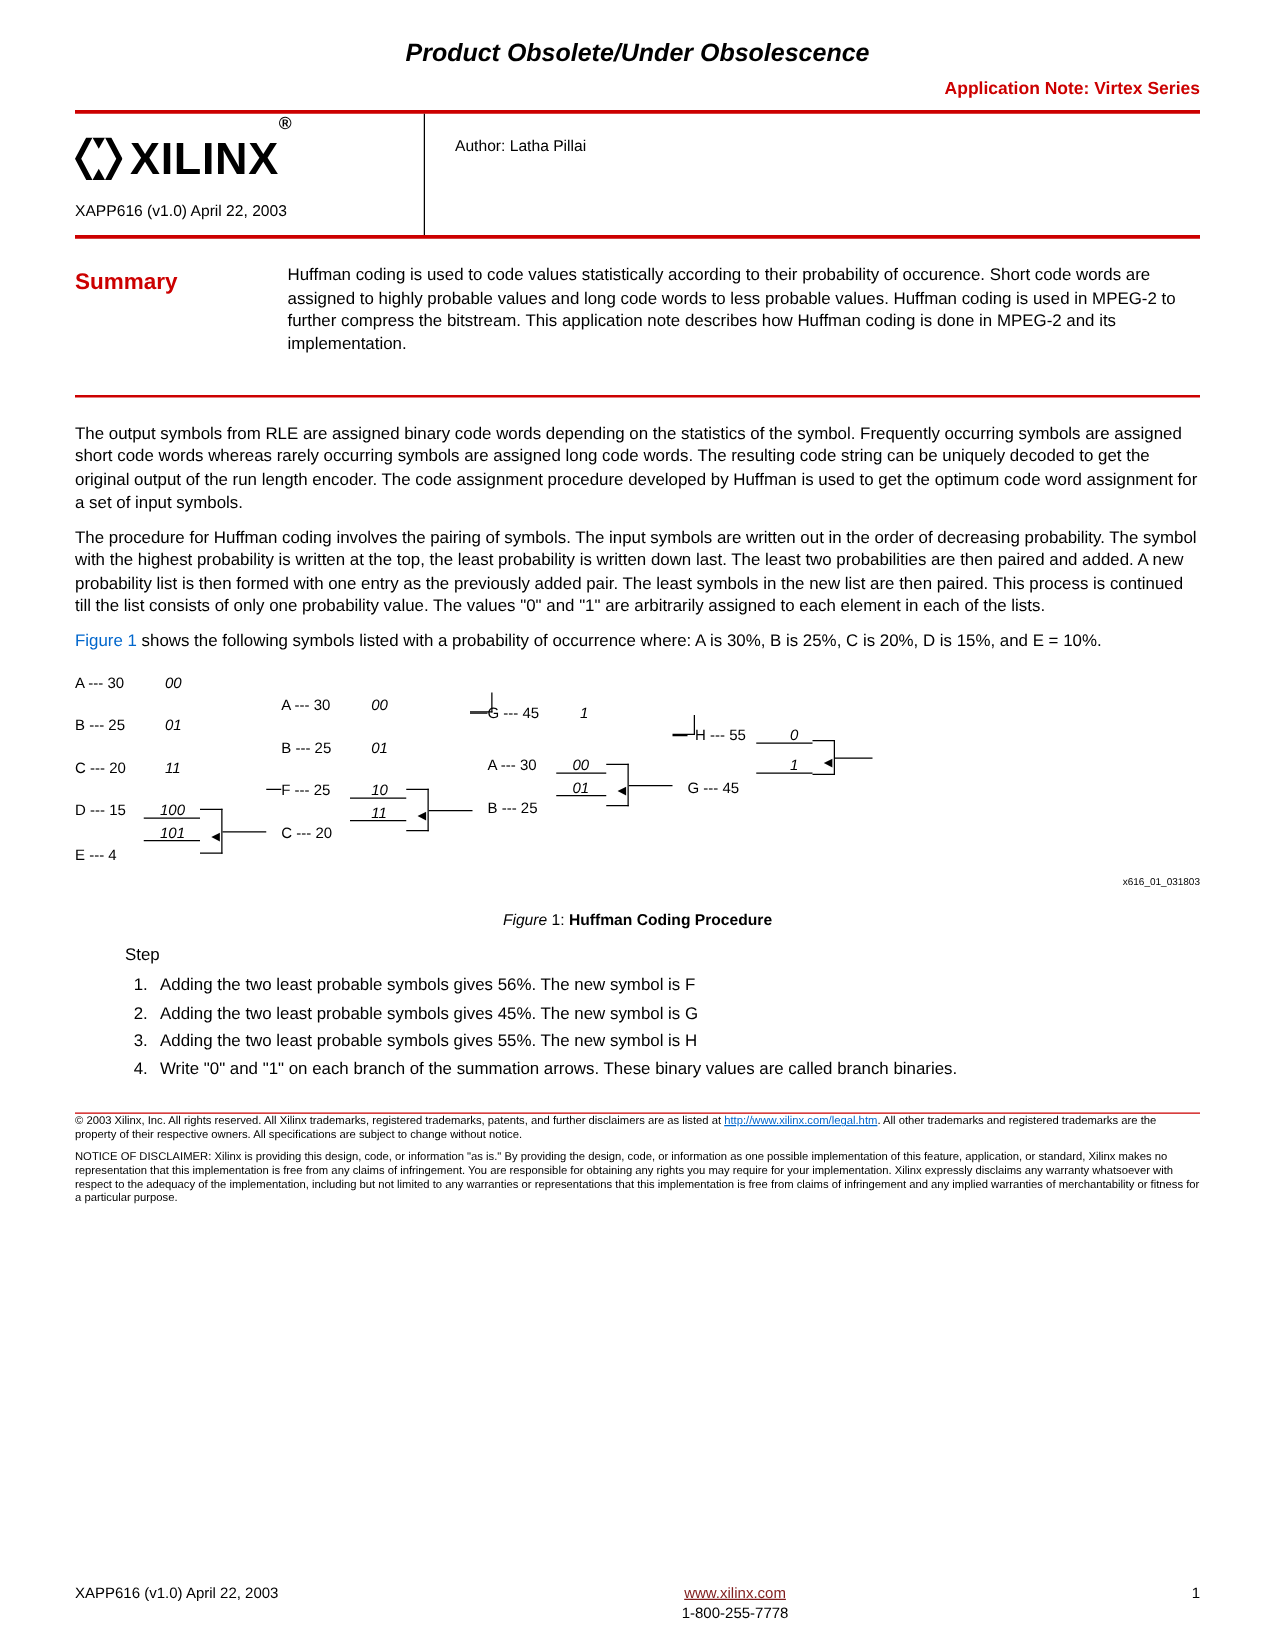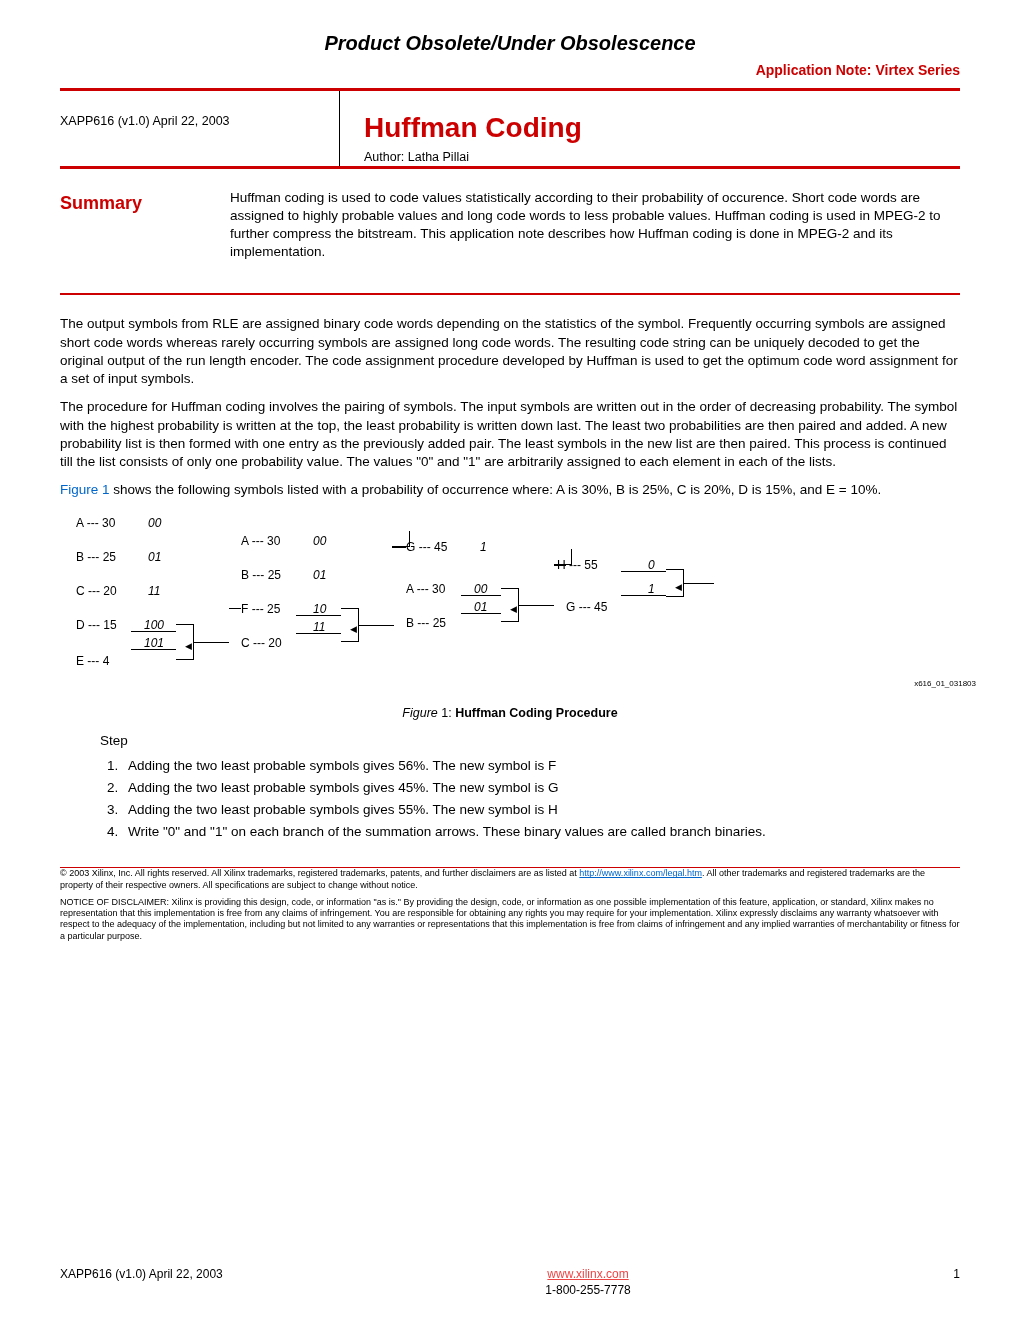--- a/index.html
+++ b/index.html
@@ -103,21 +103,21 @@
     flex: 1;
   }
   .section-body p {
     margin-bottom: 10px;
     text-align: left;
   }
   .fig-ref {
     color: #0066cc;
   }
   .figure {
-    margin: 12px 0 6px 16px;
+    margin: 12px 0 6px 0;
     position: relative;
     width: 100%;
     height: 178px;
     font-size: 12px;
   }
   .fig-caption {
     font-size: 12.5px;
     text-align: center;
     margin: 16px 0 10px 0;
   }
@@ -171,35 +171,43 @@
     left: 60px;
     right: 60px;
     display: flex;
     justify-content: space-between;
     align-items: flex-start;
     font-size: 12px;
   }
   .bottom-center {
     text-align: center;
   }
-  .bottom-center a { color: #ef4444; text-decoration: underline; }
+  .bottom-center a { color: #7f1d1d; text-decoration: underline; }
 </style>
 </head>
 <body>
 
 <div class="obsolete">Product Obsolete/Under Obsolescence</div>
 <div class="appnote">Application Note: Virtex Series</div>
 <hr class="hr-red-thick">
 
 <div class="header-row">
   <div class="logo-box">
+    <div class="logo">
+      <svg width="38" height="34" viewBox="0 0 38 34">
+        <polygon points="0,17 9,0 14,0 5,17 14,34 9,34" fill="#000"></polygon>
+        <polygon points="38,17 29,0 24,0 33,17 24,34 29,34" fill="#000"></polygon>
+        <polygon points="14,0 24,0 19,9" fill="#000"></polygon>
+        <polygon points="14,34 24,34 19,25" fill="#000"></polygon>
+      </svg>
+      <span class="logo-text"><span>XILINX</span><span class="logo-reg">®</span></span>
+    </div>
     <div class="xapp">XAPP616 (v1.0) April 22, 2003</div>
   </div>
   <div class="title-box">
-    <h1>Huffman Coding</h1>
     <div class="author">Author: Latha Pillai</div>
   </div>
 </div>
 <hr class="hr-red-thick">
 
 <div class="section">
   <div class="section-label">Summary</div>
   <div class="section-body">
     <p>Huffman coding is used to code values statistically according to their probability of occurence. Short code words are assigned to highly probable values and long code words to less probable values. Huffman coding is used in MPEG-2 to further compress the bitstream. This application note describes how Huffman coding is done in MPEG-2 and its implementation.</p>
   </div>
@@ -250,21 +258,21 @@
         <span class="node code" style="left:398px; top:70px">00</span>
       <span class="node" style="left:330px; top:104px">B --- 25</span>
         <span class="node code" style="left:398px; top:88px">01</span>
       <div class="bracket" style="left:316px; top:20px; height:16px; border-top:none;"></div>
       <div class="hconn" style="left:316px; top:36px; width:14px;"></div>
       <div class="hconn" style="left:385px; top:84px; width:40px;"></div>
       <div class="hconn" style="left:385px; top:102px; width:40px;"></div>
       <div class="bracket" style="left:425px; top:77px; height:34px;"></div>
       <div class="hconn arrow-lt" style="left:443px; top:94px; width:35px;"></div>
 
-      <span class="node" style="left:481px; top:46px">H --- 55</span>
+      <span class="node" style="left:496px; top:46px">H --- 55</span>
         <span class="node code" style="left:572px; top:46px">0</span>
       <span class="node" style="left:490px; top:88px">G --- 45</span>
         <span class="node code" style="left:572px; top:70px">1</span>
       <div class="bracket" style="left:478px; top:38px; height:16px; border-top:none;"></div>
       <div class="hconn" style="left:478px; top:54px; width:12px;"></div>
       <div class="hconn" style="left:545px; top:60px; width:45px;"></div>
       <div class="hconn" style="left:545px; top:84px; width:45px;"></div>
       <div class="bracket" style="left:590px; top:58px; height:28px; border-right:1px solid #000;"></div>
       <div class="hconn arrow-lt" style="left:608px; top:72px; width:30px;"></div>
 

